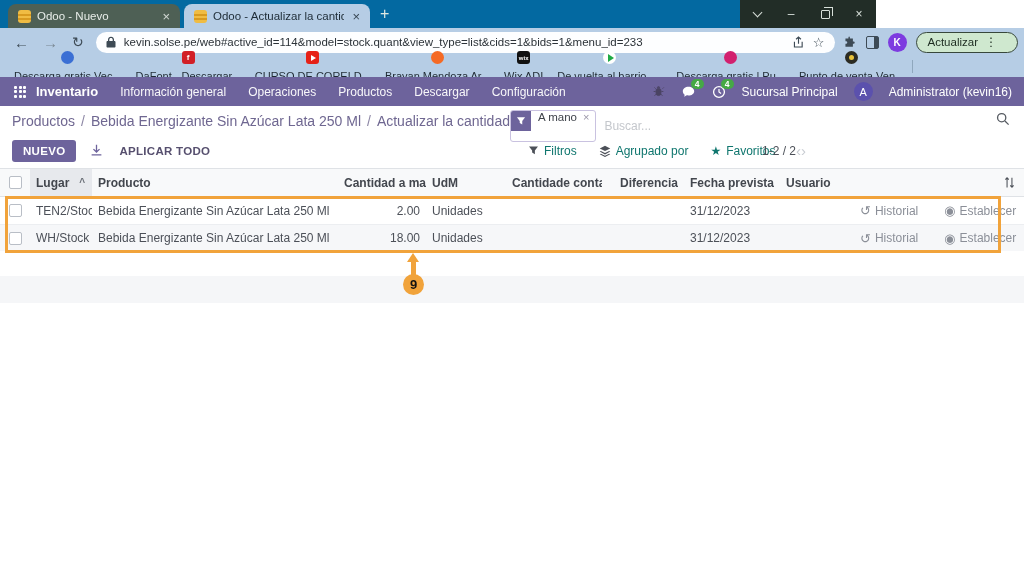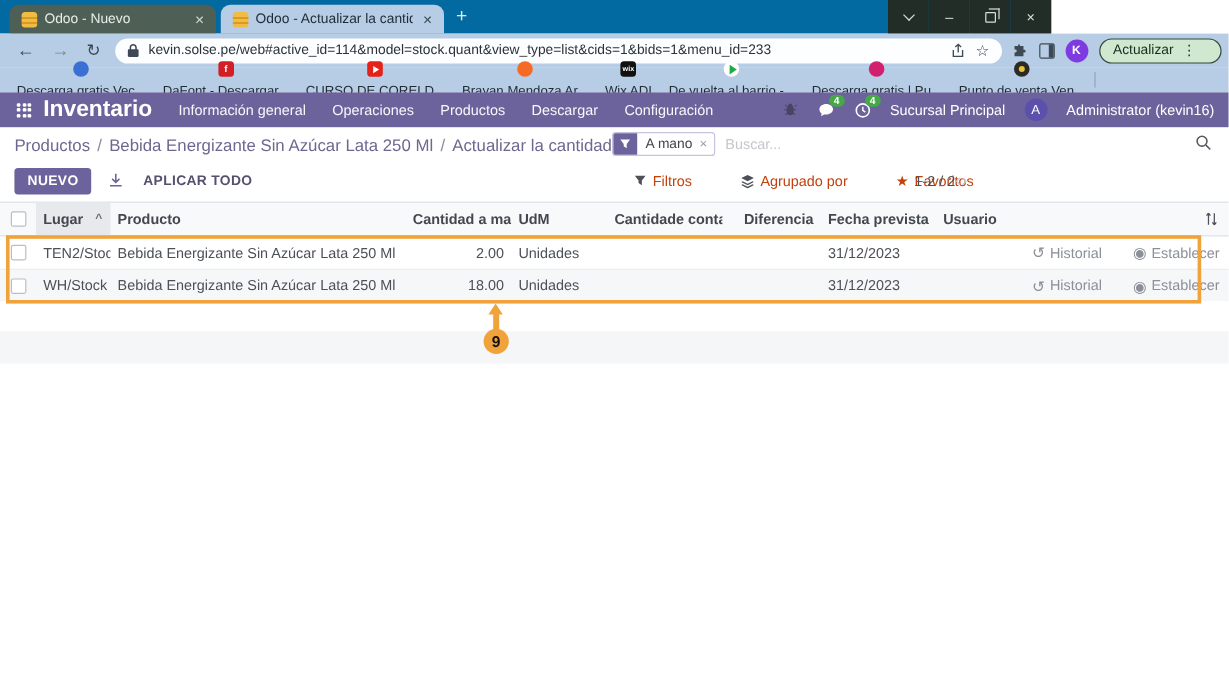--- a/index.html
+++ b/index.html
@@ -45,47 +45,47 @@
   .yt { background:#e62117; } .yt::after { content:""; width:0; height:0; border-left:5px solid #fff; border-top:3px solid transparent; border-bottom:3px solid transparent; margin-left:1px; }
   .play-green { background:#fff; } .play-green::after { content:""; width:0; height:0; border-left:6px solid #1faa45; border-top:4px solid transparent; border-bottom:4px solid transparent; margin-left:2px; }
   .wix { background:#111; color:#fff; font-size:6px; font-weight:bold; }
   .dot-dark { background:#2b2b23; } .dot-dark::after { content:""; width:5px; height:5px; border-radius:50%; background:#e8c23a; }
   .bm-sep { width:1px; height:13px; background:#8fa7bd; margin:0 8px; }
 
   
   .odoo-nav { position:absolute; left:0; top:77px; width:1024px; height:29px; background:#6d639c; display:flex; align-items:center; color:#fff; }
   .grid-icon { width:12px; height:12px; margin-left:14px; display:grid; grid-template-columns:repeat(3,1fr); gap:1.5px; }
   .grid-icon span { background:#fff; border-radius:1px; }
-  .app-name { font-size:19px; font-weight:bold; margin-left:10px; }
+  .app-name { font-size:13px; font-weight:bold; margin-left:10px; }
   .nav-menu { font-size:12px; margin-left:22px; opacity:.95; }
   .nav-right { margin-left:auto; display:flex; align-items:center; gap:16px; margin-right:12px; }
   .badge-wrap { position:relative; display:inline-flex; }
   .nav-badge { position:absolute; top:-6px; right:-8px; background:#45a945; color:#fff; font-size:8.5px; font-weight:bold; border-radius:7px; padding:1px 4px; line-height:1; }
   .avatar-a { width:19px; height:19px; border-radius:50%; background:#5b51ad; color:#fff; font-size:11px; display:flex; align-items:center; justify-content:center; }
   .nav-txt { font-size:12px; }
 
   
   .crumb-row { position:absolute; left:0; top:106px; width:1024px; height:30px; display:flex; align-items:center; }
   .breadcrumb { margin-left:12px; font-size:14px; color:#6f6791; white-space:nowrap; }
   .breadcrumb .sep { color:#8d87a5; margin:0 4px; }
   .searchbar { position:absolute; left:510px; top:4px; display:flex; align-items:center; }
-  .facet { display:flex; align-items:center; border:1px solid #c9c2e0; border-radius:3px; overflow:hidden; height:20px; background:#fff; }
+  .facet { display:flex; border:1px solid #c9c2e0; border-radius:3px; overflow:hidden; height:32px; background:#fff; }
   .facet-ico { width:20px; height:20px; background:#6d639c; display:flex; align-items:center; justify-content:center; }
   .facet-label { font-size:11.5px; color:#3f434a; padding:0 5px 0 7px; }
   .facet-x { font-size:11px; color:#9a96a8; padding:0 6px 0 1px; }
   .search-input { border:0; outline:0; background:transparent; font-size:12px; margin-left:8px; width:220px; color:#333; font-family:inherit; }
   .search-input::placeholder { color:#c4c7cc; }
   .magnifier { position:absolute; right:14px; top:112px; }
 
   
   .control-row { position:absolute; left:0; top:136px; width:820px; height:29px; display:flex; align-items:center; }
   .btn-new { margin-left:12px; background:#6d639c; color:#fff; font-size:11.5px; font-weight:bold; letter-spacing:.3px; border:0; border-radius:3px; padding:5px 11px; font-family:inherit; }
   .export-ico { margin-left:14px; color:#6d639c; }
   .btn-apply { margin-left:16px; font-size:11.5px; font-weight:bold; letter-spacing:.3px; color:#564f6e; background:none; border:0; font-family:inherit; }
-  .mid-controls { position:absolute; left:528px; display:flex; align-items:center; gap:40px; font-size:12px; color:#c2410c; }
+  .mid-controls { position:absolute; left:528px; display:flex; align-items:center; gap:22px; font-size:12px; color:#0f766e; }
   .mid-item { display:flex; align-items:center; gap:5px; }
   .pager { position:absolute; right:14px; display:flex; align-items:center; font-size:12px; color:#4c5058; }
   .pager .chev { color:#c8ccd2; font-size:15px; }
 
   
   .listview { position:absolute; left:0; top:168px; width:1024px; }
   .trow { display:grid; grid-template-columns:30px 62px 246px 88px 80px 96px 82px 96px 80px 1fr; align-items:center; }
   .thead { height:29px; background:#f8f9fa; border-top:1px solid #dfe2e6; border-bottom:1px solid #dfe2e6; font-size:12px; color:#43474e; font-weight:bold; position:relative; }
   .thead .cell-lugar-h { background:#e7e9ed; height:100%; display:flex; align-items:center; gap:10px; padding-left:6px; }
   .tbody-row { height:27px; font-size:12px; color:#4c5058; background:#fff; }

